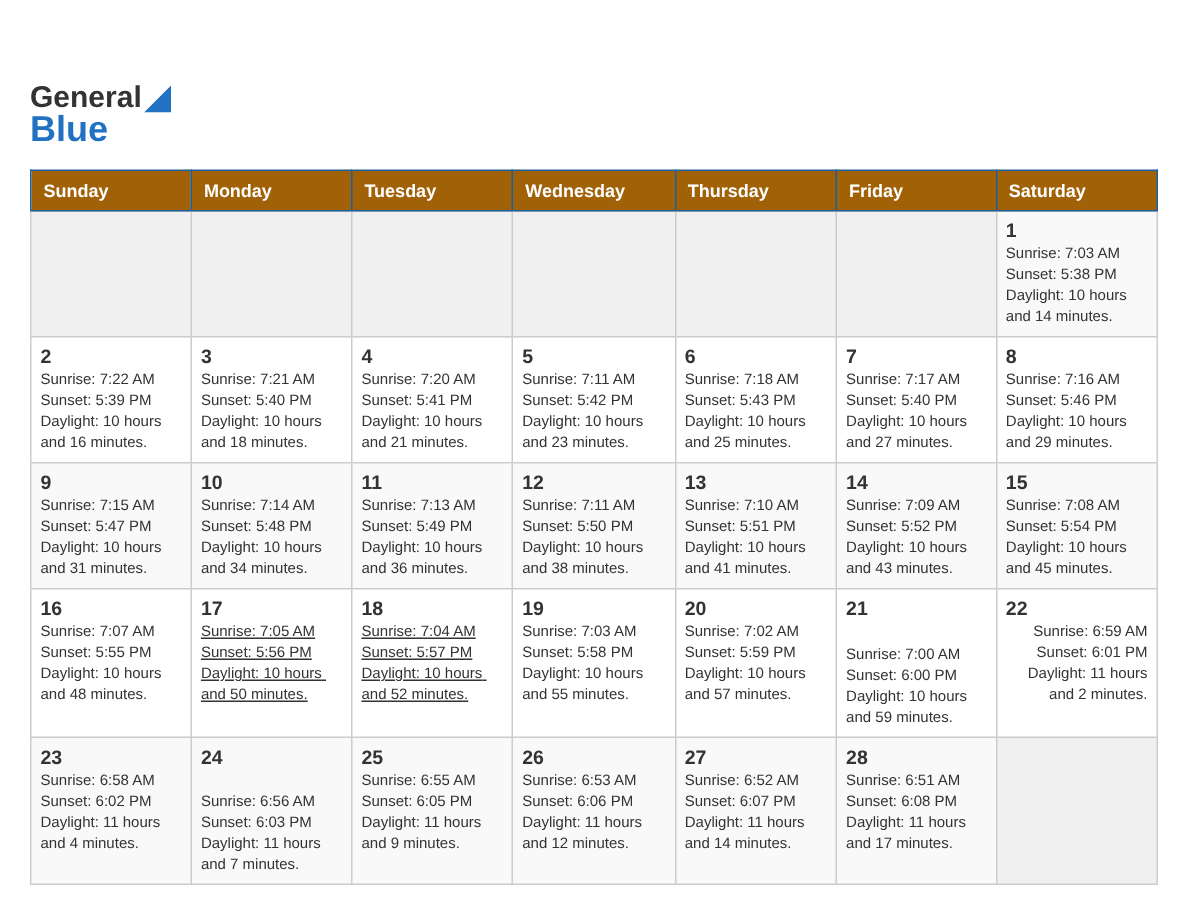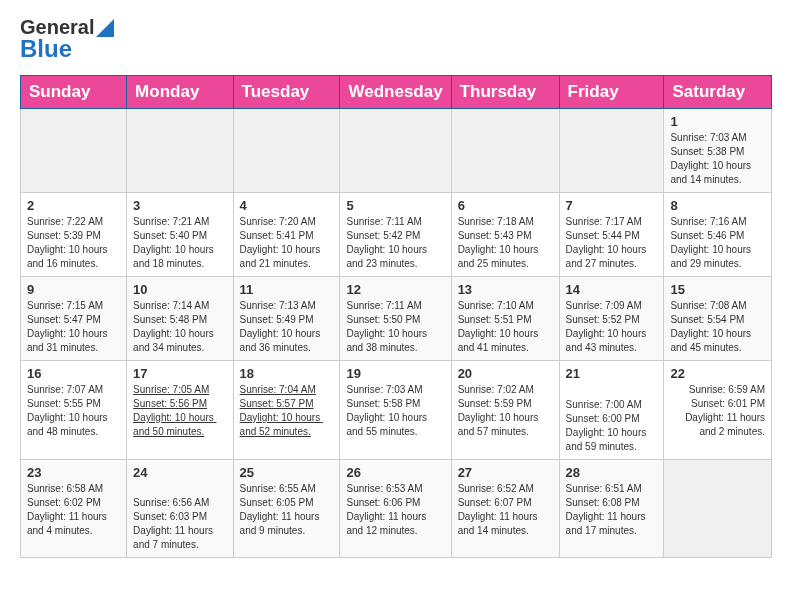--- a/index.html
+++ b/index.html
@@ -8,20 +8,21 @@
       background: #fff;
       width: 792px;
       min-height: 612px;
       padding: 16px 20px;
     }
     .header {
       display: flex;
       justify-content: space-between;
       align-items: center;
       margin-bottom: 12px;
+      margin-top: 38px;
     }
     .logo {
       display: flex;
       flex-direction: column;
       align-items: flex-start;
     }
     .title-block {
       text-align: right;
     }
     .title-block h1 {
@@ -34,25 +35,25 @@
       font-size: 15px;
       color: #555;
       font-weight: normal;
     }
     .calendar {
       width: 100%;
       border-collapse: collapse;
       border: 1px solid #ccc;
     }
     .calendar thead tr th {
-      background-color: #ec4899;
+      background-color: #a16207;
       color: #fff;
       text-align: left;
       padding: 6px 8px;
-      font-size: 17px;
+      font-size: 12px;
       font-weight: bold;
       border: 1px solid #1a5fa0;
     }
     .calendar tbody tr td {
       border: 1px solid #ccc;
       vertical-align: top;
       padding: 5px 6px;
       width: 110px;
       min-height: 80px;
       font-size: 10.5px;
@@ -153,21 +154,21 @@
         </td>
         <td>
           <span class="day-number">6</span>
           <div class="day-info" style="white-space: pre-wrap;">Sunrise: 7:18 AM
 Sunset: 5:43 PM
 Daylight: 10 hours and 25 minutes.</div>
         </td>
         <td>
           <span class="day-number">7</span>
           <div class="day-info" style="white-space: pre-wrap;">Sunrise: 7:17 AM
-Sunset: 5:44 PM
+Sunset: 5:40 PM
 Daylight: 10 hours and 27 minutes.</div>
         </td>
         <td>
           <span class="day-number">8</span>
           <div class="day-info" style="white-space: pre-wrap;">Sunrise: 7:16 AM
 Sunset: 5:46 PM
 Daylight: 10 hours and 29 minutes.</div>
         </td>
       </tr>
       <tr>

